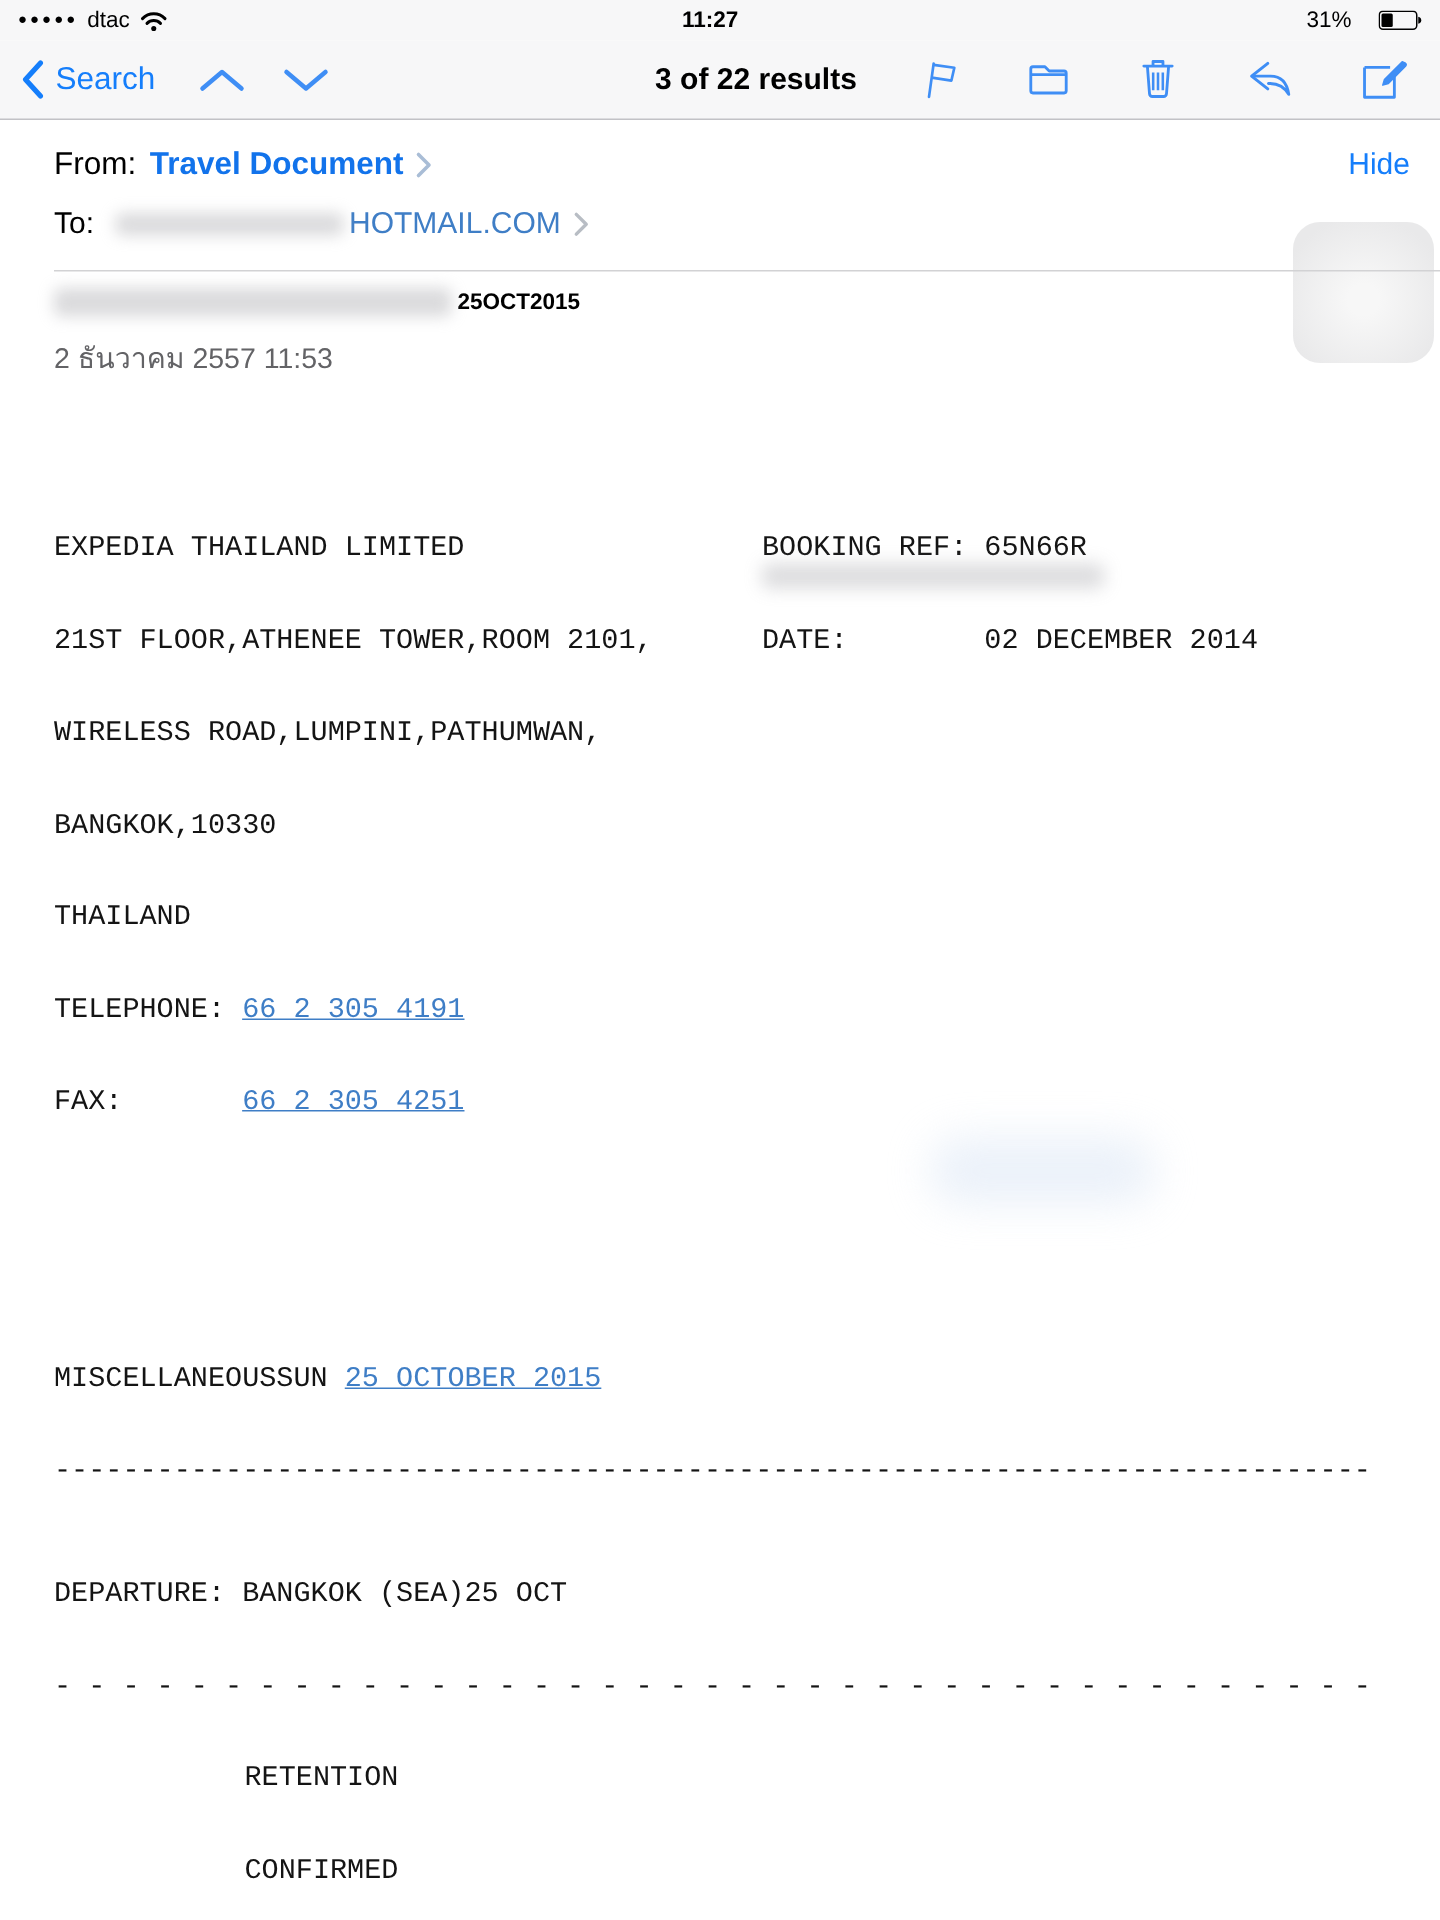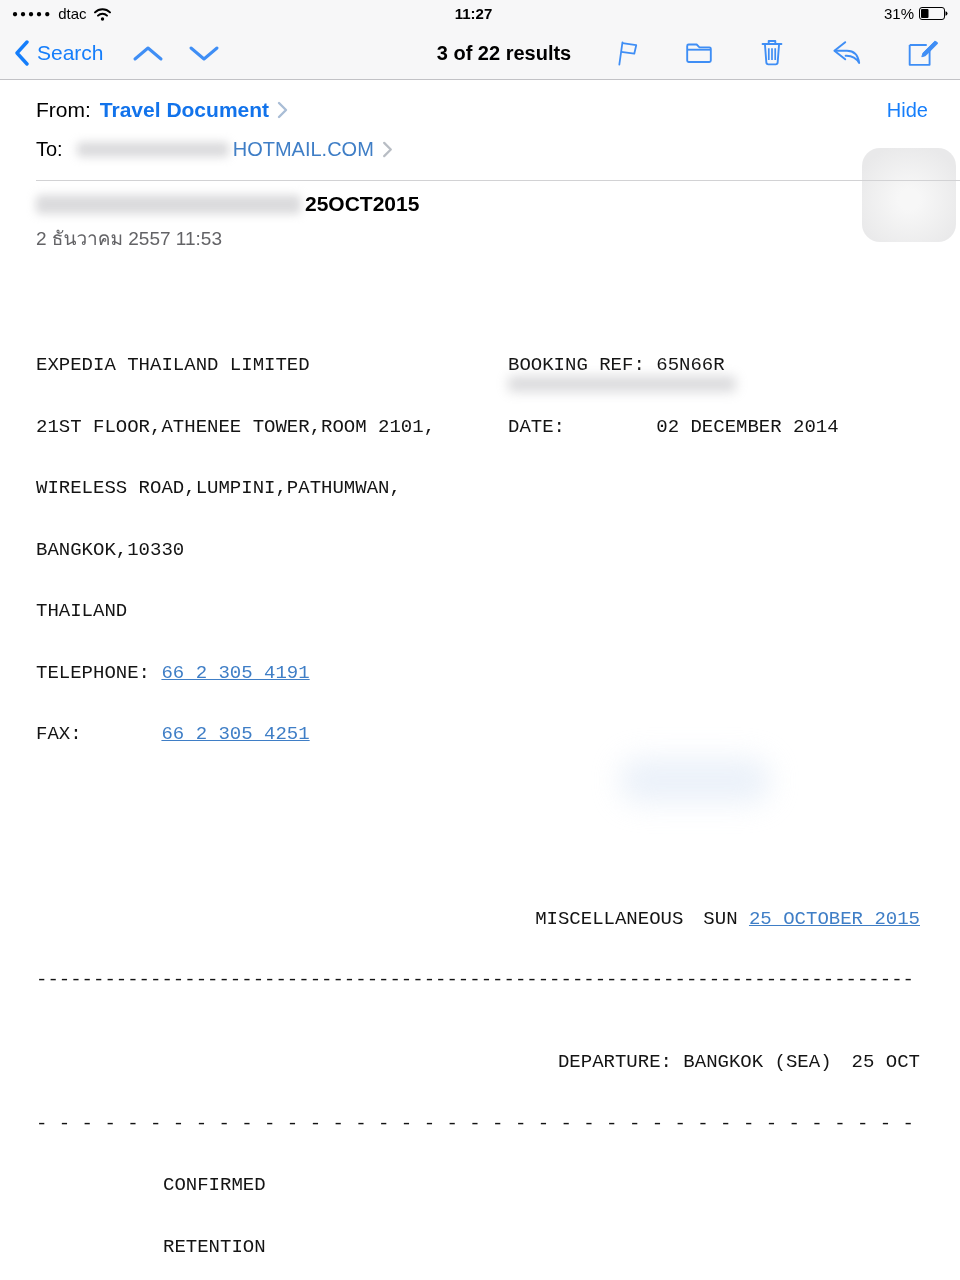--- a/index.html
+++ b/index.html
@@ -13,21 +13,21 @@
     height:27px; background:#f7f7f8; display:flex; align-items:center;
     padding:0 12px; font-size:15px; position:relative;
   }
   .sb-left { display:flex; align-items:center; gap:6px; }
   .signal-dots { font-size:10px; letter-spacing:2px; line-height:1; padding-top:1px; }
   .carrier { font-size:15px; }
   .sb-time {
     position:absolute; left:0; right:13px; text-align:center;
     font-weight:600; font-size:15px;
   }
-  .sb-right { margin-left:auto; display:flex; align-items:center; gap:5px; z-index:1; }
+  .sb-right { margin-left:auto; display:flex; align-items:center; gap:18px; z-index:1; }
   .battery-pct { font-size:15px; }
   
   .nav-bar {
     height:53px; background:#f7f7f8; border-bottom:1px solid #c2c2c6;
     position:relative; display:flex; align-items:center;
   }
   .nav-left { display:flex; align-items:center; position:absolute; left:14px; }
   .back-btn { display:flex; align-items:center; gap:8px; cursor:pointer; }
   .back-label { color:#157efb; font-size:21px; }
   .nav-chevrons { display:flex; align-items:center; gap:24px; margin-left:28px; }
@@ -36,61 +36,61 @@
     font-size:20px; font-weight:700; color:#000;margin-left:48px;
   }
   .nav-right {
     position:absolute; right:20px; display:flex; align-items:center;
     width:330px; justify-content:space-between;
   }
   .icon-btn { display:flex; align-items:center; justify-content:center; cursor:pointer; }
   
   .header-area { position:relative; height:193px; background:#fff; }
   .from-row {
-    position:absolute; left:36px; right:32px; top:18px;
+    position:absolute; left:36px; right:20px; top:18px;
     display:flex; align-items:center; font-size:21px;
   }
   .from-label { color:#000; }
   .from-name { color:#1273eb; font-weight:700; margin-left:9px; }
   .row-chevron { margin-left:8px; display:flex; align-items:center; }
   .hide-btn { margin-left:auto; color:#157efb; font-size:20px; cursor:pointer; }
   .to-row {
     position:absolute; left:36px; top:58px;
     display:flex; align-items:center; font-size:20px;
   }
   .to-label { color:#000000; }
   .to-value { color:#3f7ec6; }
   .hdr-divider { position:absolute; left:36px; right:0; top:100px; height:1px; background:#d2d2d4; z-index:2; }
   .attachment-thumb {
     position:absolute; right:4px; top:68px; width:94px; height:94px;
     border-radius:18px; z-index:1;
     background:radial-gradient(circle at 50% 55%, #f7f7f7 15%, #e9e9ea 80%);
   }
   .subject-row {
     position:absolute; left:36px; top:112px;
-    display:flex; align-items:center; font-size:21px; font-weight:700;
+    display:flex; align-items:center; font-size:15px; font-weight:700;
   }
   .date-row { position:absolute; left:36px; top:143px; font-size:19px; color:#636366; }
   
   .blur { display:inline-block; background:#b6b6ba; filter:blur(5px); opacity:.5; border-radius:4px; }
   .blur-to { width:152px; height:15px; margin:0 4px 0 14px; }
   .blur-subject { width:265px; height:19px; margin-right:4px; }
   .blur-name { position:absolute; left:0; top:62px; width:228px; height:16px; filter:blur(6px); opacity:.42; background:#a9a9ae; border-radius:4px; }
   .blur-bottom { position:absolute; left:620px; top:758px; width:150px; height:45px;
     background:#dbe6f5; filter:blur(14px); opacity:.55; border-radius:20px; }
   
   .email-body {
     margin:0 0 0 36px; width:884px;
     font-family:"Liberation Mono","DejaVu Sans Mono",monospace;
     font-size:19px; line-height:20.5px; color:#141414;
     white-space:pre; overflow:hidden;
   }
   .cols { position:relative; }
   .col2 { position:absolute; left:472px; top:0; }
-  .flex-row { display:flex; justify-content:flex-end;gap:20px; }
+  .flex-row { display:flex; justify-content:flex-start; }
   .gap-3l { margin-top:41px; }
   .indent { padding-left:127px; }
   .mono-link { color:#3f7ec6; text-decoration:underline; cursor:pointer; }
   svg { display:block; }
 </style>
 </head>
 <body>
 
 <div class="status-bar">
   <div class="sb-left">
@@ -226,20 +226,20 @@
     <span>MISCELLANEOUS</span>
     <span><span>SUN </span><span class="mono-link">25 OCTOBER 2015</span></span>
   </div>
   <div>-----------------------------------------------------------------------------</div>
 
   <div class="flex-row">
     <span>DEPARTURE: BANGKOK (SEA)</span>
     <span>25 OCT</span>
   </div>
   <div>- - - - - - - - - - - - - - - - - - - - - - - - - - - - - - - - - - - - - - -</div>
+  <div class="indent">RETENTION</div>
   <div class="indent">CONFIRMED</div>
-  <div class="indent">RETENTION</div>
 
   
   
 </div>
 
 <div class="blur-bottom"></div>
 
 </body></html>

